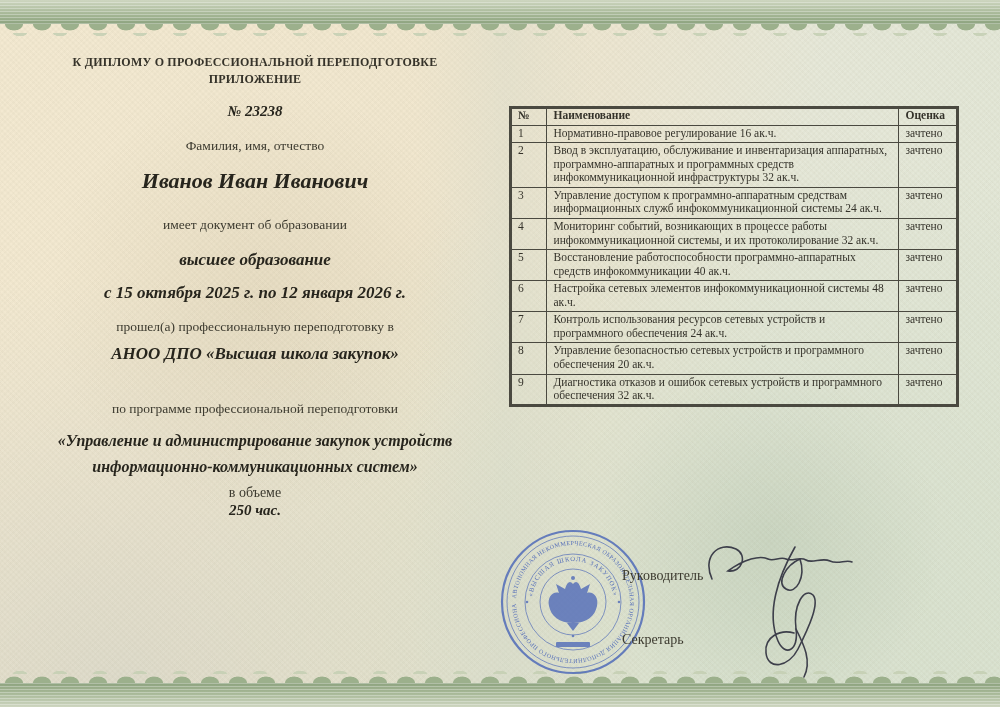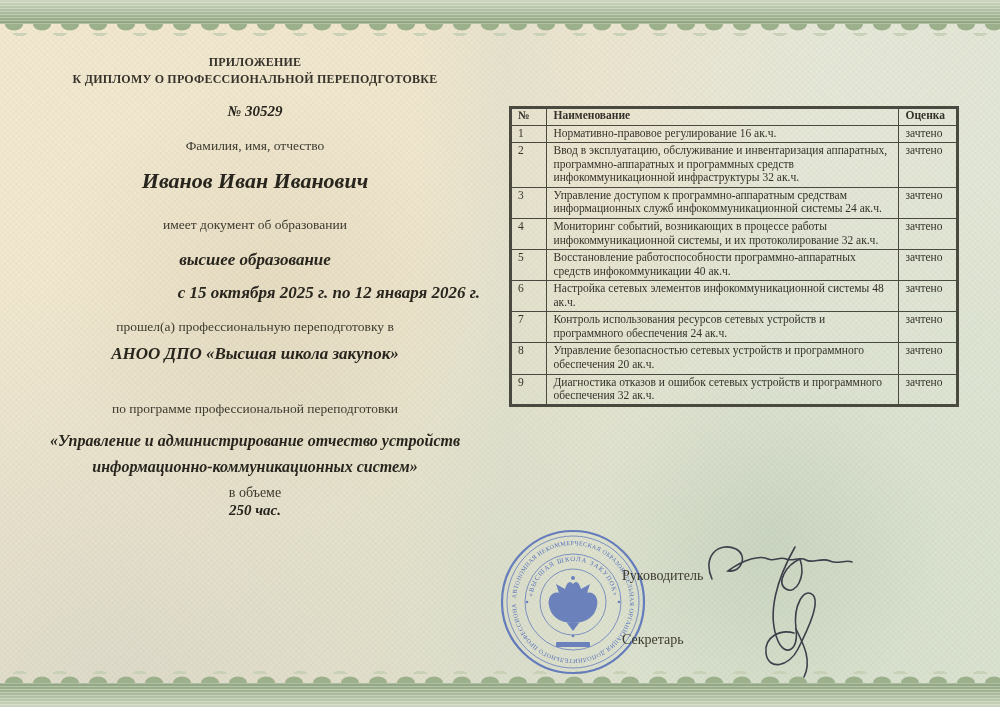--- a/index.html
+++ b/index.html
@@ -63,33 +63,33 @@
 
   <div class="band top">
       <div class="stripes"></div>
     </div>
   <div class="band bottom">
       <div class="stripes"></div>
     </div>
 
   <div class="left-col">
     <div class="l-abs t-head" style="top:54px;">
+      <div>К ДИПЛОМУ О ПРОФЕССИОНАЛЬНОЙ ПЕРЕПОДГОТОВКЕ</div>
       <div>ПРИЛОЖЕНИЕ</div>
-      <div>К ДИПЛОМУ О ПРОФЕССИОНАЛЬНОЙ ПЕРЕПОДГОТОВКЕ</div>
     </div>
-    <div class="l-abs t-bi" style="top:103px;font-size:15px;">№ 30529</div>
+    <div class="l-abs t-bi" style="top:103px;font-size:15px;">№ 23238</div>
     <div class="l-abs t-small" style="top:138px;">Фамилия, имя, отчество</div>
     <div class="l-abs t-bi" style="top:168px;font-size:22px;">Иванов Иван Иванович</div>
     <div class="l-abs t-small" style="top:217px;">имеет документ об образовании</div>
     <div class="l-abs t-bi" style="top:250px;font-size:17px;">высшее образование</div>
-    <div class="l-abs t-bi" style="top:283px;font-size:17px;text-align:right;">с 15 октября 2025 г. по 12 января 2026 г.</div>
+    <div class="l-abs t-bi" style="top:283px;font-size:17px;">с 15 октября 2025 г. по 12 января 2026 г.</div>
     <div class="l-abs t-small" style="top:319px;">прошел(а) профессиональную переподготовку в</div>
     <div class="l-abs t-bi" style="top:344px;font-size:17px;">АНОО ДПО «Высшая школа закупок»</div>
     <div class="l-abs t-small" style="top:401px;">по программе профессиональной переподготовки</div>
-    <div class="l-abs t-bi" style="top:428px;font-size:16px;line-height:1.6;padding:0 18px;box-sizing:border-box;">«Управление и администрирование отчество устройств информационно-коммуникационных систем»</div>
+    <div class="l-abs t-bi" style="top:428px;font-size:16px;line-height:1.6;padding:0 18px;box-sizing:border-box;">«Управление и администрирование закупок устройств информационно-коммуникационных систем»</div>
     <div class="l-abs t-small" style="top:485px;font-size:14px;">в объеме</div>
     <div class="l-abs t-bi" style="top:502px;font-size:15px;">250 час.</div>
   </div>
 
 
   <table class="grades">
     <colgroup>
         <col class="c-num">
         <col class="c-name">
         <col class="c-grade">

